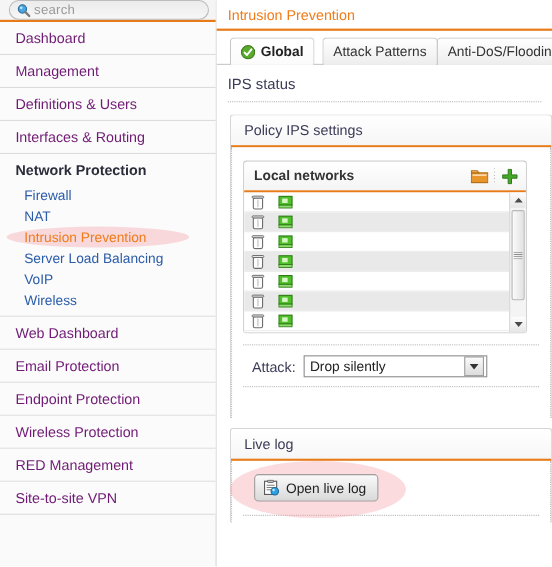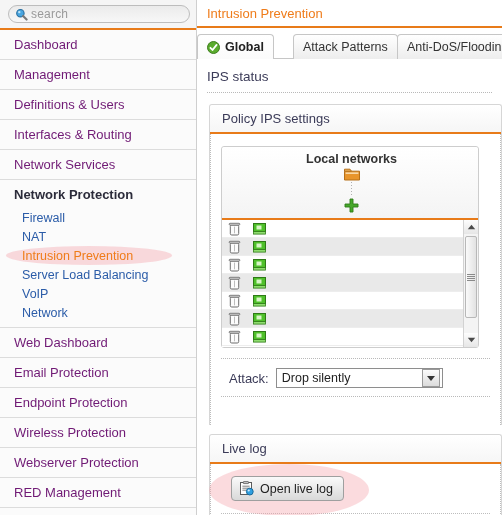--- a/index.html
+++ b/index.html
@@ -13,21 +13,21 @@
   .app{position:relative;width:502px;height:515px;overflow:hidden;background:#fff;}
 
   
   .sidebar{
     position:absolute;left:0;top:0;width:197px;height:515px;
     background:#fafafa;
     border-right:1px solid #cfcfcf;
     box-sizing:border-box;
   }
   .search-wrap{
-    height:28px;display:flex;align-items:center;padding:0 6px 0 8px;
+    height:18px;display:flex;align-items:center;padding:0 6px 0 8px;
     background:#f5f5f5;
     box-sizing:border-box;
   }
   .search-pill{
     flex:1;height:18px;border-radius:9px;
     background:linear-gradient(to bottom,#ebebeb,#f7f7f7);
     border:1px solid #bdbdbd;
     display:flex;align-items:center;padding:0 6px;
     box-sizing:border-box;
   }
@@ -116,21 +116,20 @@
   
   .listbox{
     border:1px solid #cdcdcd;border-radius:3px;background:#fff;
     width:258px;box-sizing:border-box;
   }
   .listbox-head{
     display:flex;align-items:center;
     padding:5px 6px 5px 9px;
     background:linear-gradient(to bottom,#ffffff,#f4f4f4);
     border-radius:3px 3px 0 0;
-    flex-direction:column;
   }
   .listbox-title{font-weight:bold;font-size:12.5px;color:#333;flex:1;}
   .icon-btn{width:18px;height:16px;display:flex;align-items:center;justify-content:center;}
   .vdots{
     width:1px;height:15px;margin:0 4px;
     background-image:linear-gradient(to bottom,#b0b0b0 1px,transparent 1px);
     background-size:1px 3px;
   }
   .listbox-underline{height:2px;background:#e87b19;}
   .listrows{position:relative;height:127px;overflow:hidden;background:#fff;}
@@ -213,58 +212,56 @@
         <span class="search-text">search</span>
       </div>
     </div>
     <div class="orange-rule"></div>
 
     <ul class="nav">
       <li>Dashboard</li>
       <li>Management</li>
       <li>Definitions &amp; Users</li>
       <li>Interfaces &amp; Routing</li>
-      <li>Network Services</li>
       <li class="active-group">Network Protection</li>
     </ul>
 
     <ul class="subnav">
       <li>Firewall</li>
       <li>NAT</li>
       <li class="selected">
         <span class="hl-ellipse" style="left:6px;top:-1px;width:166px;height:19px;"></span>
         <span style="position:relative">Intrusion Prevention</span>
       </li>
       <li>Server Load Balancing</li>
       <li>VoIP</li>
-      <li>Network</li>
+      <li>Wireless</li>
     </ul>
 
     <ul class="nav">
       <li>Web Dashboard</li>
       <li>Email Protection</li>
       <li>Endpoint Protection</li>
       <li>Wireless Protection</li>
-      <li>Webserver Protection</li>
       <li>RED Management</li>
       <li>Site-to-site VPN</li>
 
     </ul>
   </div>
 
   <div class="content">
 
     <div class="crumb-bar">
       <span class="crumb">Intrusion Prevention</span>
     </div>
     <div class="orange-rule"></div>
 
     <div class="tabbar">
       <div class="tabline"></div>
-      <div class="tab active" style="left:0;">
+      <div class="tab active" style="left:12px;">
         <span class="check">
           <svg viewBox="0 0 13 13" width="13" height="13">
             <circle cx="6.5" cy="6.5" r="6" fill="#5aab2d" stroke="#3f7d1f" stroke-width="1"></circle>
             <path d="M3.4 6.8 L5.5 9 L9.6 3.9" stroke="#fff" stroke-width="1.8" fill="none" stroke-linecap="round" stroke-linejoin="round"></path>
           </svg>
         </span>
         <span>Global</span>
       </div>
       <div class="tab" style="left:96px;">
         <span>Attack Patterns</span>

